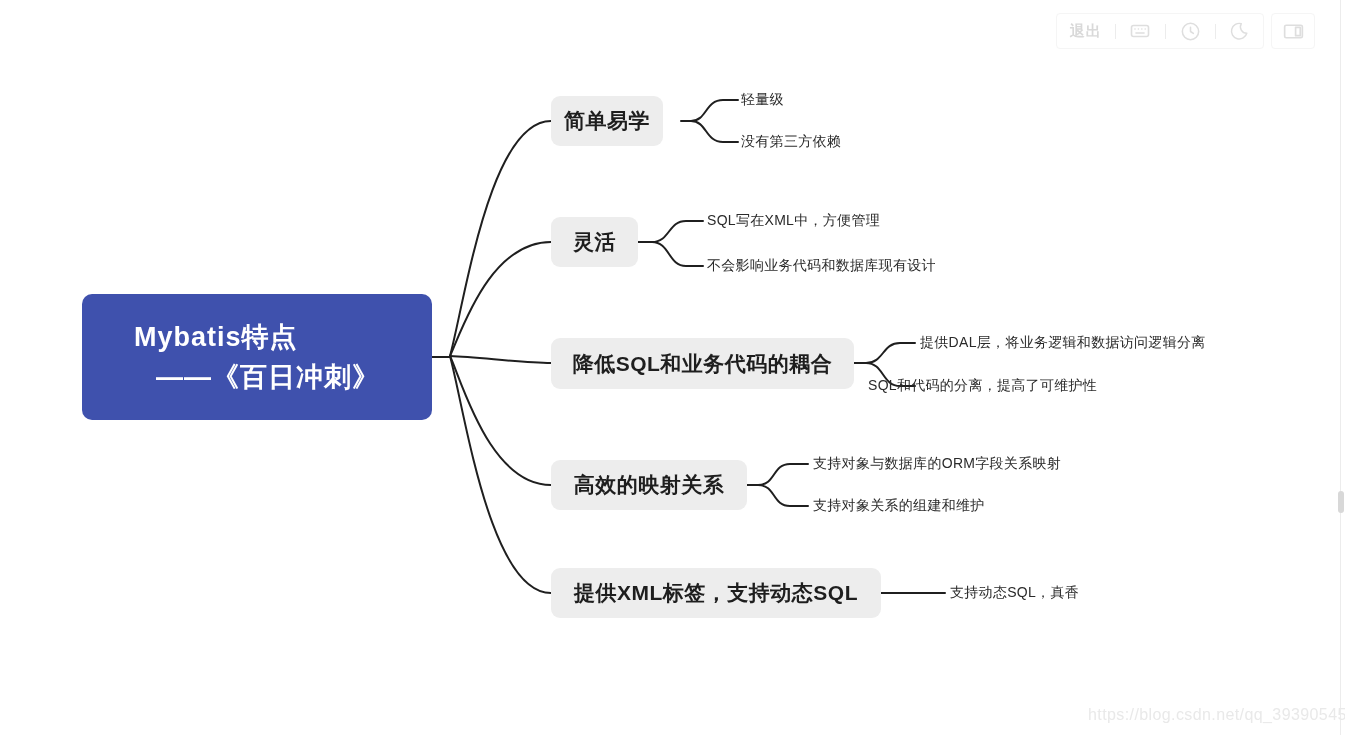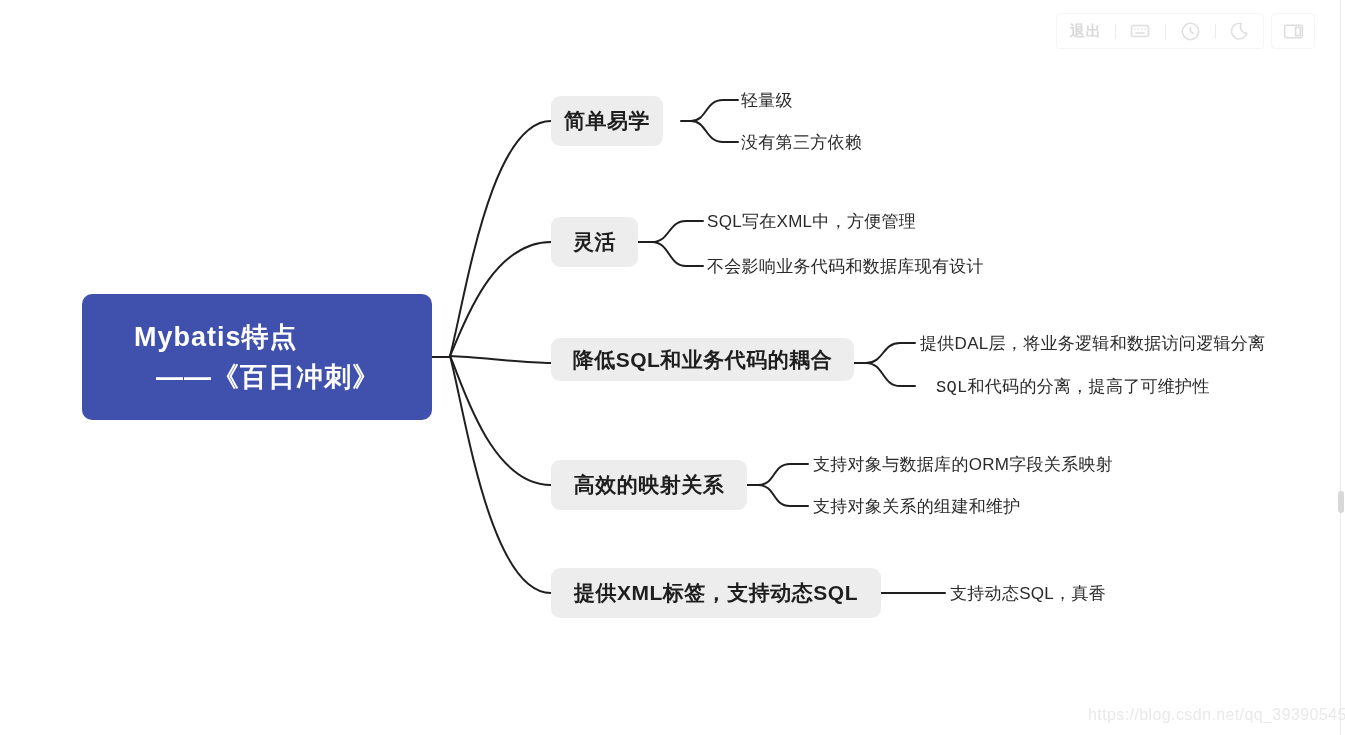--- a/index.html
+++ b/index.html
@@ -23,35 +23,35 @@
 
   
   .branch{
     position:absolute;height:50px;background:#ededed;border-radius:9px;
     display:flex;align-items:center;justify-content:center;
     color:#1e1e1e;font-weight:bold;font-size:21px;letter-spacing:.5px;
     box-sizing:border-box;white-space:nowrap;cursor:default;
   }
   #b1{left:551px;top:96px;width:112px;}
   #b2{left:551px;top:217px;width:87px;}
-  #b3{left:551px;top:338px;width:303px;height:43px;}
+  #b3{left:551px;top:338px;width:303px;height:51px;}
   #b4{left:551px;top:460px;width:196px;}
   #b5{left:551px;top:568px;width:330px;}
 
   
   .leaf{
     position:absolute;transform:translateY(-50%);
-    font-size:17px;color:#2a2a2a;white-space:nowrap;letter-spacing:.3px;cursor:default;
+    font-size:14px;color:#2a2a2a;white-space:nowrap;letter-spacing:.3px;cursor:default;
   }
   #c1a{left:741px;top:100px;}
   #c1b{left:741px;top:142px;}
   #c2a{left:707px;top:221px;}
   #c2b{left:707px;top:266px;}
   #c3a{left:920px;top:343px;}
-  #c3b{left:936px;top:386px;font-family:Liberation Mono, monospace;}
+  #c3b{left:868px;top:386px;}
   #c4a{left:813px;top:464px;}
   #c4b{left:813px;top:506px;}
   #c5a{left:950px;top:593px;}
 
   
   .toolbar-group{
     position:absolute;left:1056px;top:13px;width:206px;height:34px;
     border:1px solid #f5f5f5;border-radius:4px;
     display:flex;align-items:center;justify-content:space-evenly;font-weight:bold;
   }

